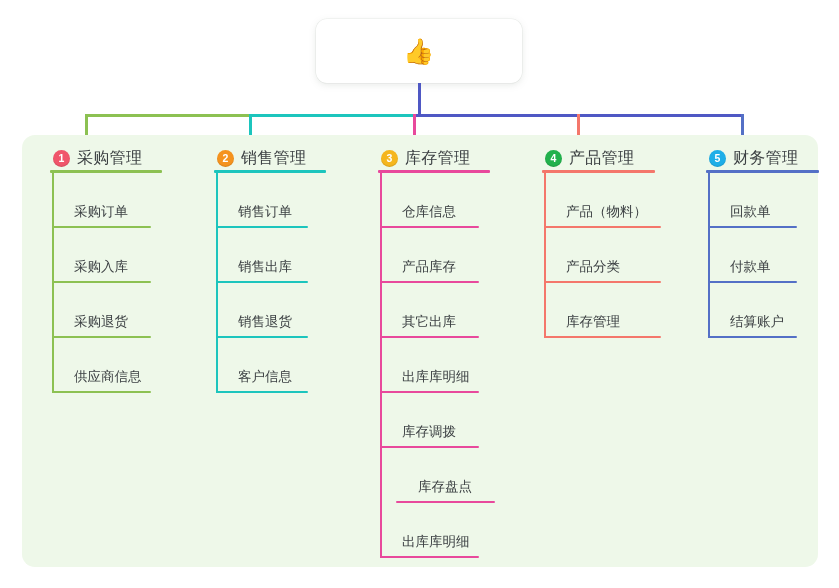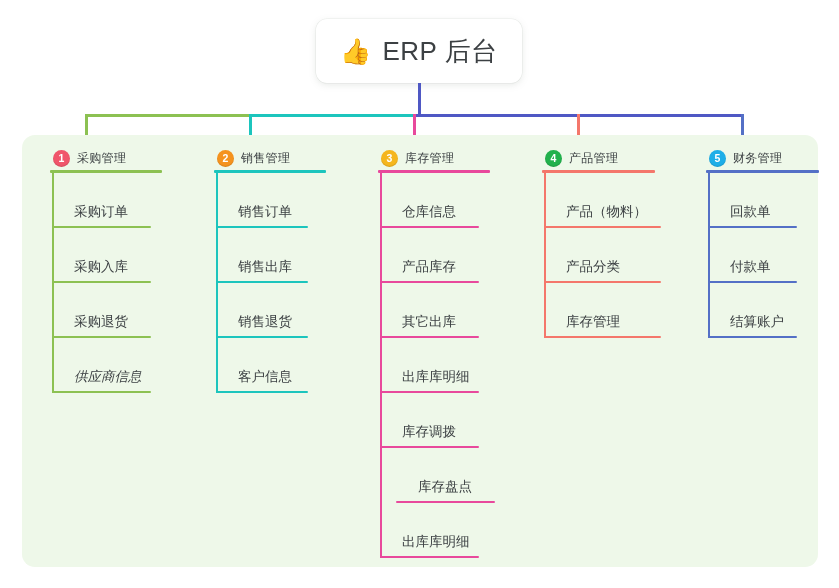--- a/index.html
+++ b/index.html
@@ -36,38 +36,37 @@
 
   
   .col{position:absolute;top:143px;}
   .col-head{position:relative;height:30px;display:flex;align-items:center;gap:7px;padding-left:17px;box-sizing:border-box;}
   .badge{
     width:17px;height:17px;border-radius:50%;
     display:flex;align-items:center;justify-content:center;
     color:#fff;font-size:10.5px;font-weight:bold;line-height:1;
     flex:none;box-shadow:inset 0 -1px 1px rgba(0,0,0,.12);
   }
-  .col-title{font-size:12px;color:#3c4043;white-space:nowrap;letter-spacing:.3px;}
+  .col-title{font-size:16px;color:#3c4043;white-space:nowrap;letter-spacing:.3px;}
   .head-rule{position:absolute;left:14px;bottom:0;height:3px;border-radius:1px;}
 
   
   .spine{position:absolute;width:2px;}
   .leaf{position:absolute;height:55px;}
   .leaf-label{position:absolute;left:38px;bottom:7px;font-size:13.5px;color:#3c4043;white-space:nowrap;}
   .leaf-rule{position:absolute;left:16px;bottom:0;height:2px;border-radius:1px;}
 </style>
 </head>
 <body>
 
 <div id="stage">
 
   <div class="root-card">
     <div class="root-inner">
       <span class="root-emoji">👍</span>
-      <span class="root-title">ERP 后台</span>
     </div>
   </div>
 
   <div id="connectors">
       <div class="seg" style="left: 417.5px; top: 83px; width: 3px; height: 34px; background: rgb(79, 88, 196);"></div>
       <div class="seg" style="left: 86px; top: 114px; width: 164px; height: 3px; background: rgb(140, 193, 82);"></div>
       <div class="seg" style="left: 250px; top: 114px; width: 164px; height: 3px; background: rgb(28, 197, 189);"></div>
       <div class="seg" style="left: 414px; top: 114px; width: 330px; height: 3px; background: rgb(79, 88, 196);"></div>
       <div class="seg" style="left: 84.5px; top: 114px; width: 3px; height: 30px; background: rgb(140, 193, 82);"></div>
       <div class="seg" style="left: 248.5px; top: 114px; width: 3px; height: 30px; background: rgb(28, 197, 189);"></div>
@@ -91,21 +90,21 @@
           <div class="leaf-rule" style="width: 99px; background: rgb(140, 193, 82);"></div>
         </div>
         <div class="leaf" style="left: 0px; top: 85px; width: 115px;">
           <span class="leaf-label">采购入库</span>
           <div class="leaf-rule" style="width: 99px; background: rgb(140, 193, 82);"></div>
         </div>
         <div class="leaf" style="left: 0px; top: 140px; width: 115px;">
           <span class="leaf-label">采购退货</span>
           <div class="leaf-rule" style="width: 99px; background: rgb(140, 193, 82);"></div>
         </div>
-        <div class="leaf" style="left: 0px; top: 195px; width: 115px; font-style: italic;">
+        <div class="leaf" style="left: 0px; top: 195px; width: 115px;">
           <span class="leaf-label">供应商信息</span>
           <div class="leaf-rule" style="width: 99px; background: rgb(140, 193, 82);"></div>
         </div>
       </div>
       <div class="col" style="left: 200px;">
         <div class="col-head" style="width: 112px;">
           <span class="badge" style="background: rgb(245, 147, 30);">2</span>
           <span class="col-title">销售管理</span>
           <div class="head-rule" style="width: 112px; background: rgb(28, 197, 189);"></div>
         </div>

